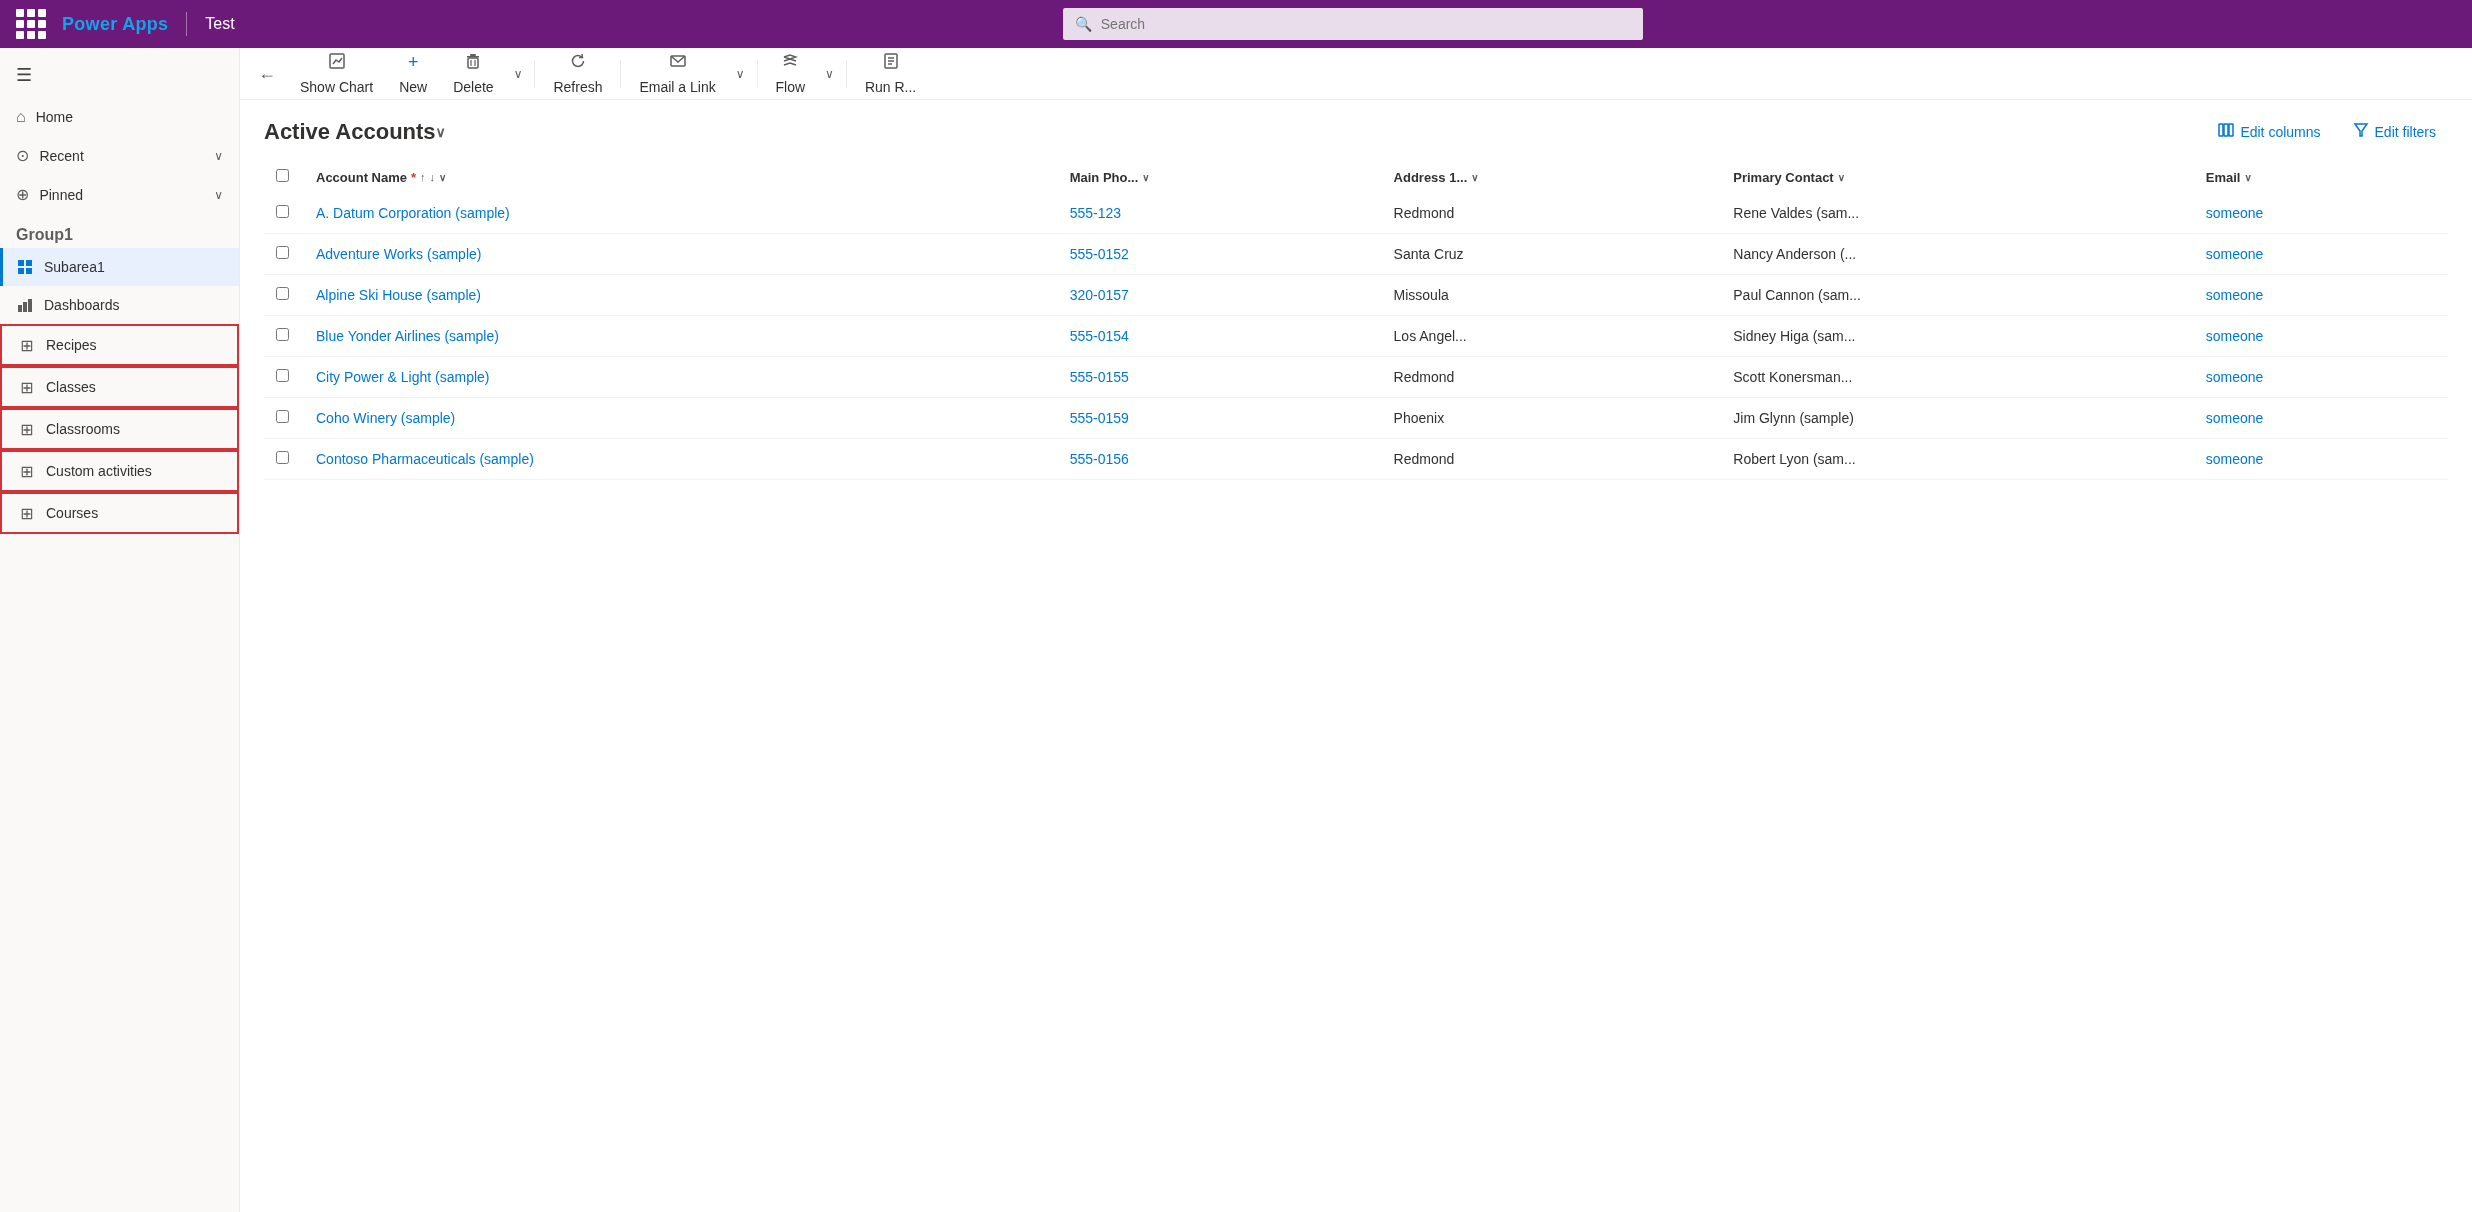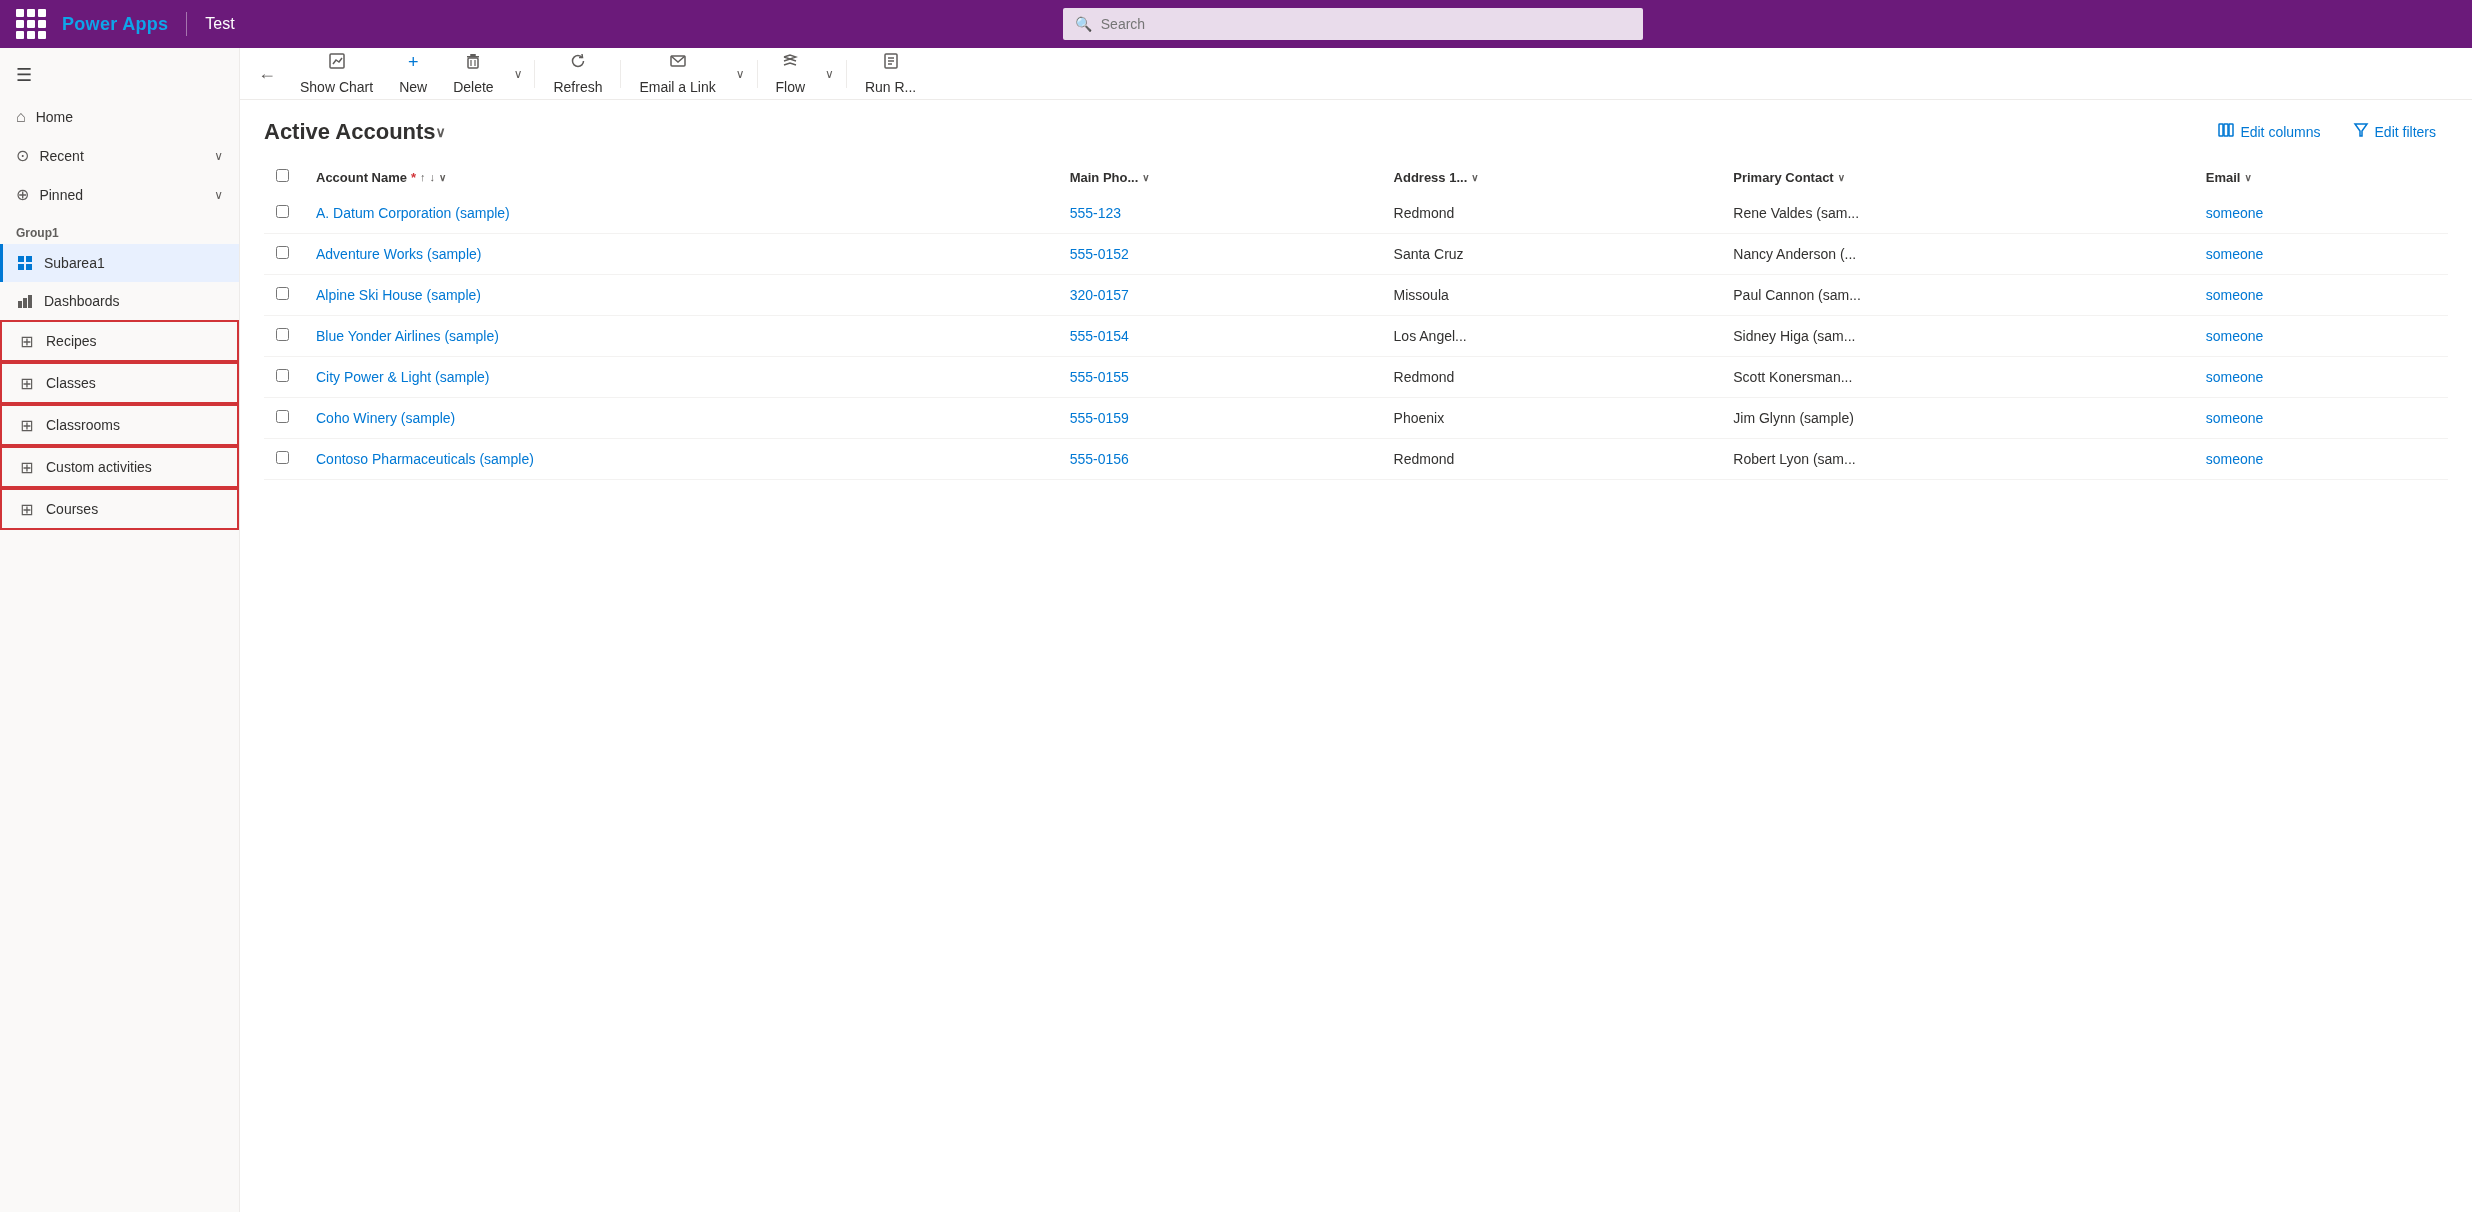--- a/index.html
+++ b/index.html
@@ -95,21 +95,21 @@
       cursor: pointer;
       gap: 10px;
       color: #323130;
       font-size: 14px;
     }
     .sidebar-nav-item .nav-icon { font-size: 16px; color: #605e5c; }
     .sidebar-nav-item .nav-label { flex: 1; }
     .sidebar-nav-item .nav-chevron { font-size: 12px; color: #605e5c; }
     .sidebar-group-label {
       padding: 12px 16px 4px;
-      font-size: 12px;
+      font-size: 16px;
       font-weight: 600;
       color: #605e5c;
       text-transform: none;
     }
     .sidebar-sub-item {
       display: flex;
       align-items: center;
       padding: 10px 16px;
       cursor: pointer;
       gap: 10px;

